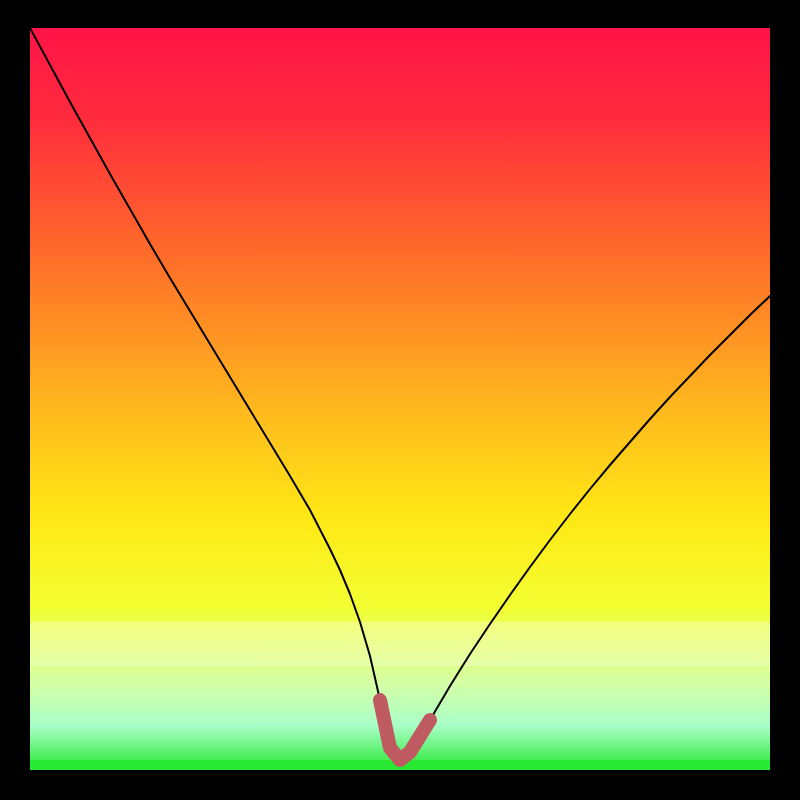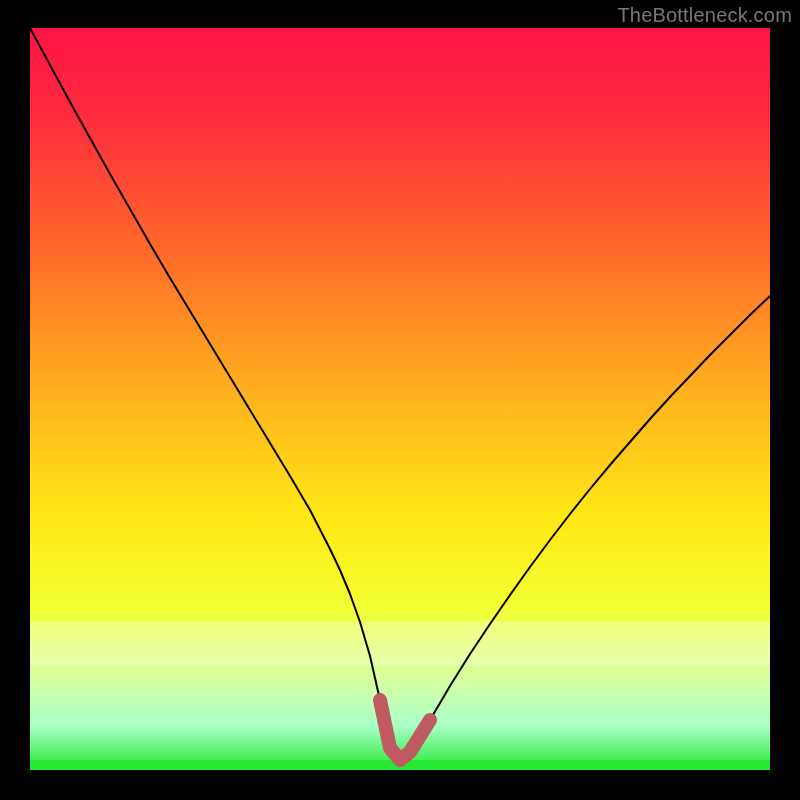--- a/index.html
+++ b/index.html
@@ -56,14 +56,13 @@
             <stop offset="100%" stop-color="#27e833"></stop>
           </linearGradient>
         </defs>
         <rect x="0" y="0" width="740" height="742" fill="url(#bg-grad)"></rect>
         <rect x="0" y="593.6" width="740" height="44.519999999999996" fill="rgba(255,255,255,0.28)"></rect>
         <rect x="0" y="732" width="740" height="10" fill="#27e833"></rect>
         <path d="M0 0 L20 37 L40 74 L60 110 L80 146 L100 181 L120 216 L140 250 L160 283 L180 316 L200 349 L220 382 L240 415 L260 448 L280 482 L300 521 L310 542 L320 566 L330 594 L340 628 L350 672 L360 720 L370 732 L380 724 L400 692 L420 658 L440 626 L460 596 L480 567 L500 539 L520 512 L540 486 L560 461 L580 437 L600 414 L620 391 L640 369 L660 348 L680 327 L700 307 L720 287 L740 268" fill="none" stroke="#000000" stroke-width="2" stroke-linecap="round" stroke-linejoin="round"></path>
         <path d="M350 672 L360 720 L370 732 L380 724 L400 692" fill="none" stroke="#bf5a61" stroke-width="14" stroke-linecap="round" stroke-linejoin="round"></path>
       </svg>
   </div>
-  <div class="watermark">TheBottleneck.com</div>
 </div>
 
 </body></html>

